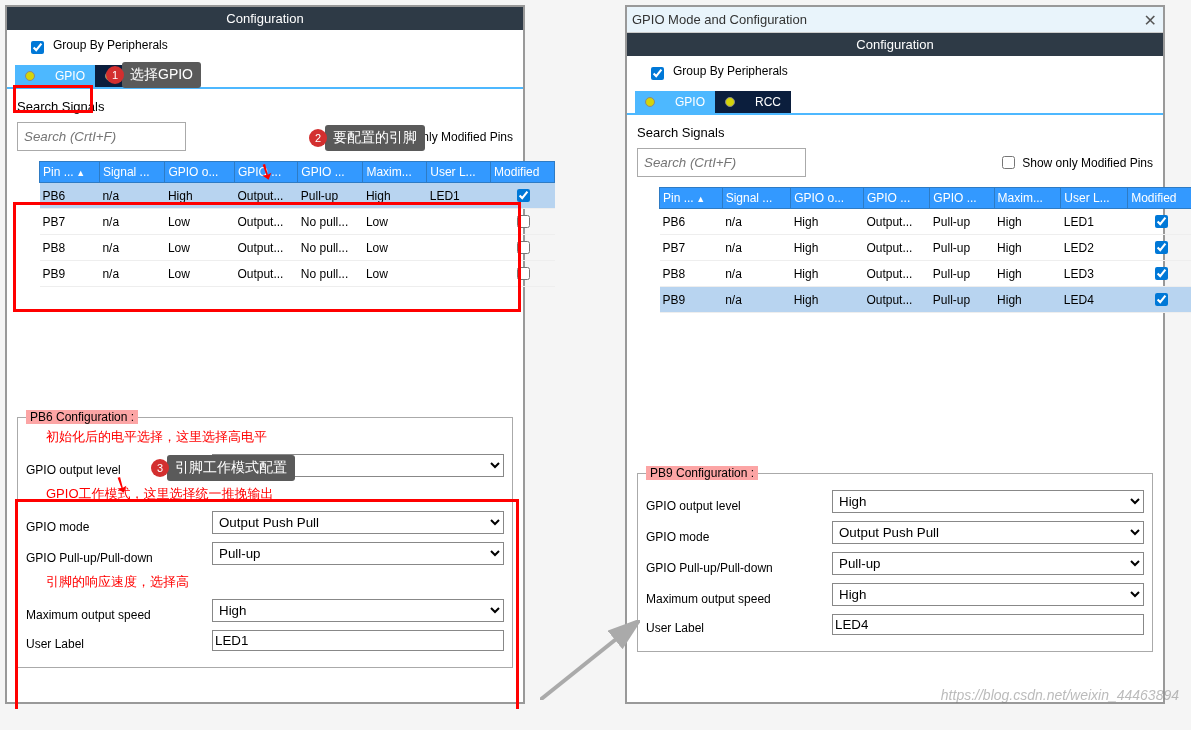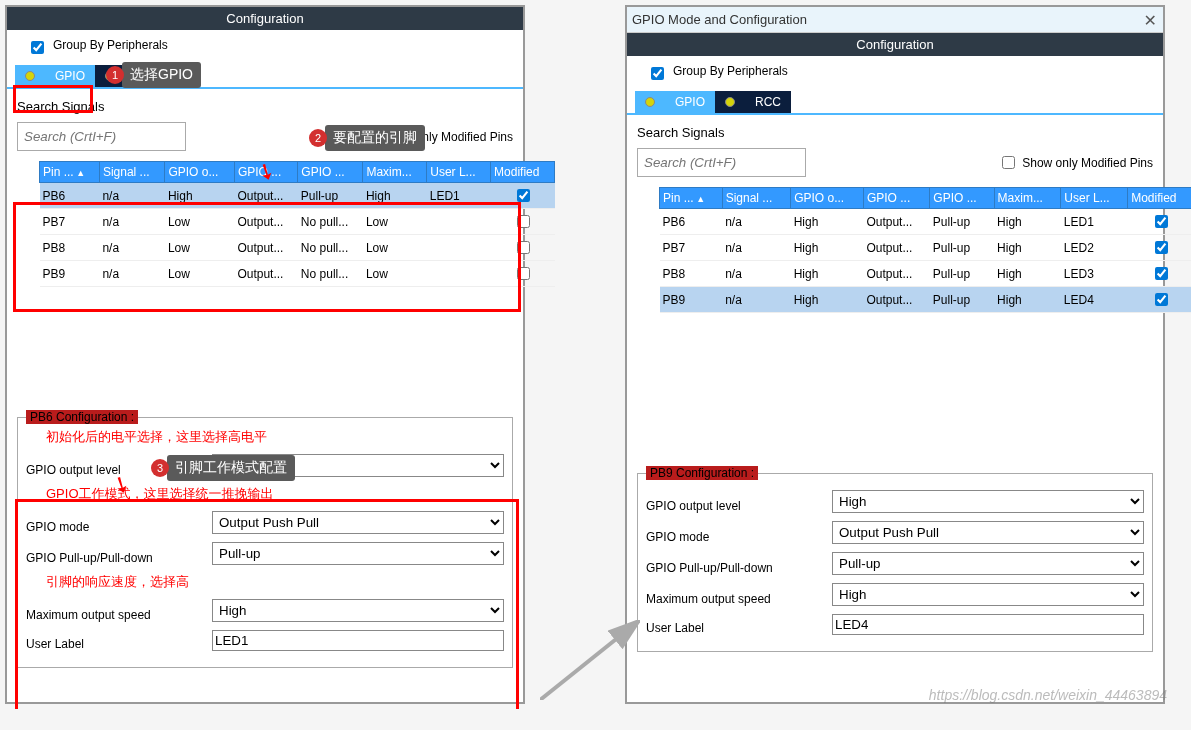--- a/index.html
+++ b/index.html
@@ -117,21 +117,21 @@
   .config-box {
     margin: 10px;
     border: 1px solid #aaa;
     padding: 8px;
     position: relative;
   }
   .config-legend {
     position: absolute;
     top: -8px;
     left: 8px;
-    background: #b91c1c;
+    background: #fca5a5;
     padding: 0 4px;
     font-size: 12px;
   }
   .config-row {
     display: flex;
     align-items: flex-end;
     margin: 8px 0;
     gap: 6px;
   }
   .config-row label { width: 180px; }
@@ -172,21 +172,21 @@
   }
   .arrow {
     position: absolute;
     color: red;
     font-size: 22px;
     pointer-events: none;
   }
   .sort-arrow { font-size: 9px; }
   .watermark {
     position: absolute;
-    right: 24px;
+    right: 12px;
     bottom: 6px;
     font-size: 14px;
     color: rgba(120,120,120,0.5);
     font-style: italic;
   }
   .spacer { height: 120px; }
   .spacer2 { height: 40px; }
   .between-arrow {
     position: absolute;
     left: 540px;

